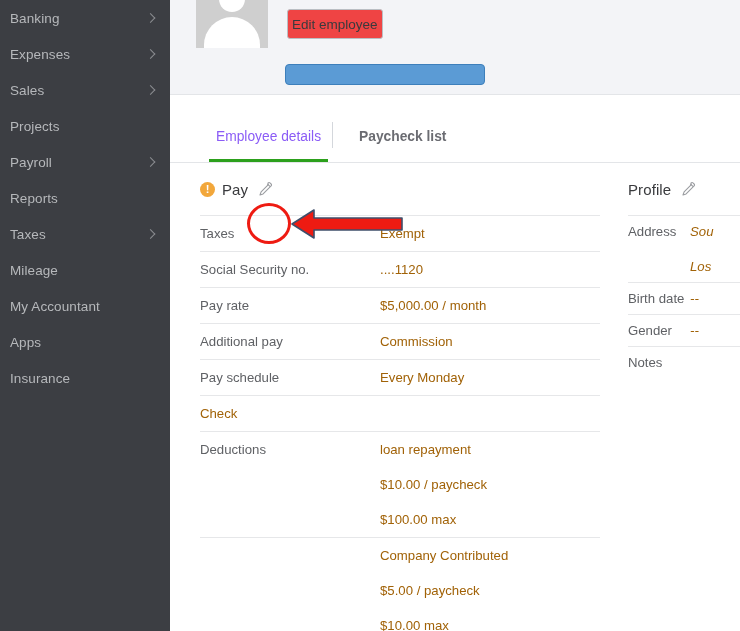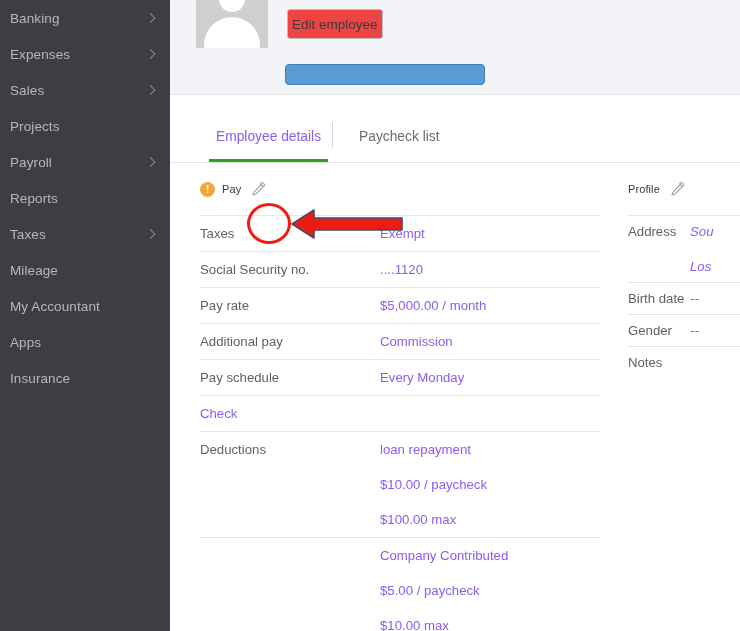--- a/index.html
+++ b/index.html
@@ -90,21 +90,21 @@
     font-size:13.8px;
     cursor:pointer;
     padding:0 4px;
     white-space:nowrap;
   }
   #tab-employee-details { left:42px; color:#8b5cf6; }
   #tab-employee-details .tab-underline {
     position:absolute; left:-3px; right:-3px; bottom:0;
     height:3px; background:#2ca01c;
   }
-  #tab-paycheck-list { left:185px; color:#6b6c72; }
+  #tab-paycheck-list { left:185px; color:#6b6c72;font-weight:bold; }
   #tab-divider {
     position:absolute; left:162px; bottom:14px;
     width:1px; height:26px; background:#d4d7dc;
   }
 
   
   #content { position:absolute; left:170px; top:163px; width:570px; height:468px; background:#fff; }
 
   
   #pay-panel { position:absolute; left:30px; top:0; width:400px; }
@@ -117,38 +117,38 @@
     width:15px; height:15px; border-radius:50%;
     background:#f2a73b;
     display:flex; align-items:center; justify-content:center;
     margin-right:7px; flex:none;
   }
   .warn-icon .bang {
     color:#ffffff; font-size:11px; font-weight:bold; line-height:1;
     font-family:"Liberation Sans", sans-serif;
     transform:translateY(-0.5px);
   }
-  .panel-title { font-size:11px; color:#393a3d; letter-spacing:.1px; }
+  .panel-title { font-size:15px; color:#393a3d; letter-spacing:.1px; }
   .pencil { margin-left:9px; width:16px; height:16px; cursor:pointer; flex:none; }
   .pencil svg { display:block; }
 
   .row {
     display:flex;
     border-top:1px solid #e6e7e9;
     padding:9px 0 9px 0;
     min-height:33px;
     align-items:flex-start;
   }
   .row-label {
     width:180px; flex:none;
     font-size:13.2px; color:#5f6165;
     line-height:17px;
   }
   .row-value {
-    font-size:13.2px; color:#8b5cf6;
+    font-size:13.2px; color:#a16207;
     line-height:17px;
   }
   .row-value .vline { display:block; }
   .row-value .vline + .vline { margin-top:18px; }
 
   
   #profile-panel { position:absolute; left:458px; top:0; width:150px; }
   #profile-panel .row-label { width:62px; }
   #profile-panel .row { padding:7px 0; min-height:26px; }
   #profile-panel .row-value { white-space:nowrap;font-style:italic; }

